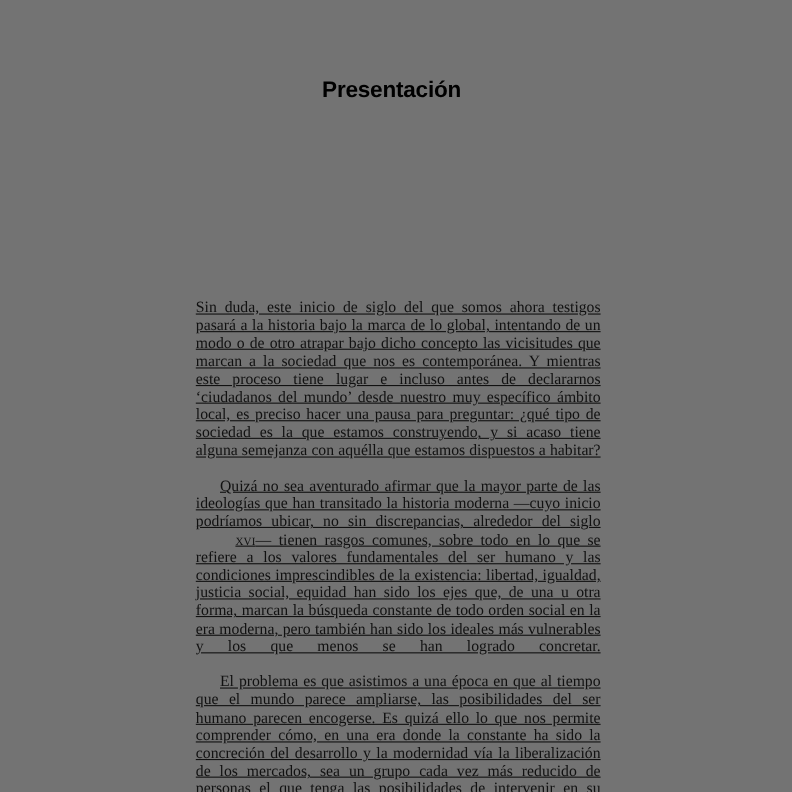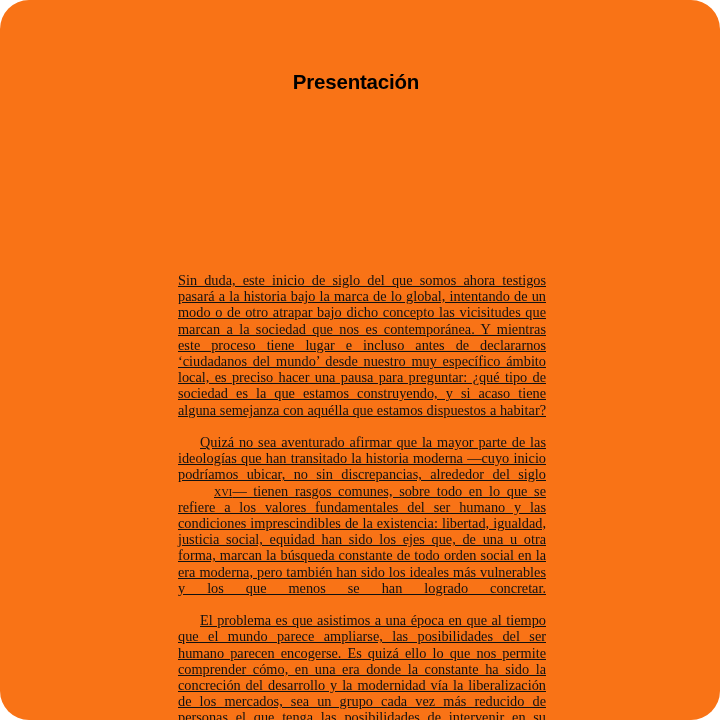--- a/index.html
+++ b/index.html
@@ -12,22 +12,21 @@
     background: #ffffff;
     font-family: "Liberation Serif", serif;
     color: #0a0a0a;
     overflow: hidden;
   }
 
   .page {
     position: relative;
     width: 720px;
     height: 720px;
-    background: #f97316;
-    border-radius: 29px;
+    background: #737373;
   }
 
   
   .page-title {
     position: absolute;
     left: 0;
     top: 56px;
     width: 712px;
     text-align: center;
     font-family: "Liberation Sans", sans-serif;

